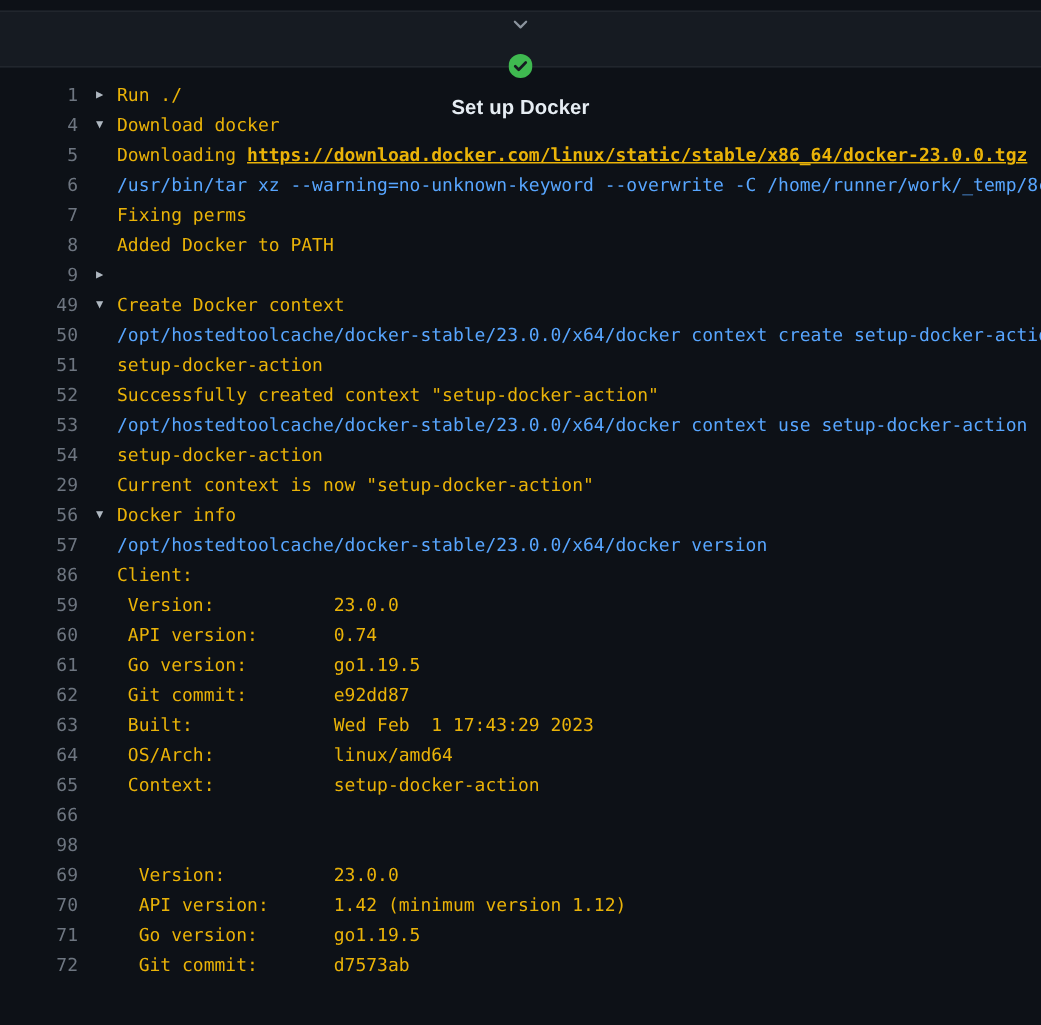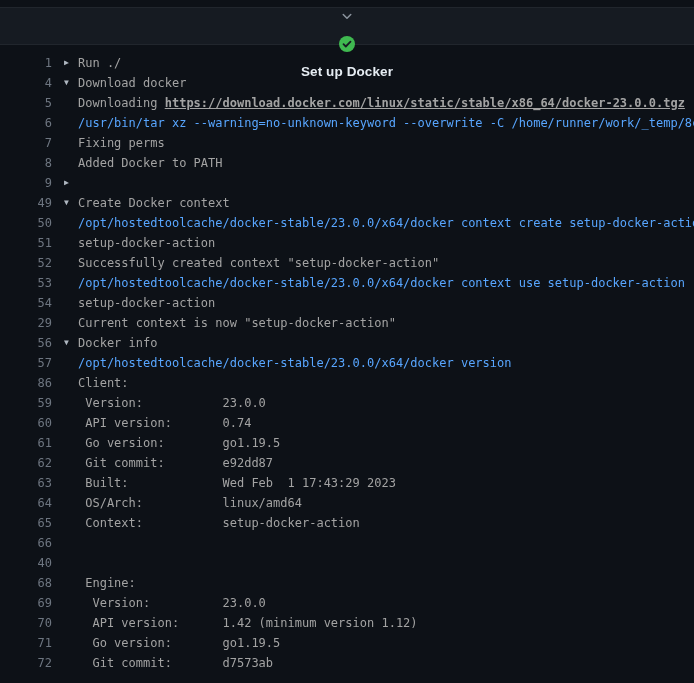--- a/index.html
+++ b/index.html
@@ -65,21 +65,21 @@
     overflow: hidden;
   }
   .arrow {
     flex: none;
     width: 14px;
     color: #afb8c1;
     font-size: 8px;
     line-height: 20px;
     cursor: pointer;
   }
-  .line-text { color: #a3a3a3; }
+  .line-text { color: #eab308; }
   .line-text.command { color: #58a6ff; }
   .log-link { text-decoration: underline; cursor: pointer; font-weight: bold; }
   .group-row { cursor: pointer; }
 </style>
 </head>
 <body>
 
 <div class="step-header">
   <span class="chevron-icon">
     <svg width="12" height="12" viewBox="0 0 16 16" fill="none">
@@ -264,30 +264,23 @@
     </span>
   </div>
     <div class="log-line">
     <span class="line-num">66</span>
     <span class="line-body">
       <span class="arrow"></span>
       <span class="line-text"></span>
     </span>
   </div>
     <div class="log-line">
-    <span class="line-num">40</span>
-    <span class="line-body">
-      <span class="arrow"></span>
-    </span>
-  </div>
-    <div class="log-line">
-    <span class="line-num">68</span>
-    <span class="line-body">
-      <span class="arrow"></span>
-      <span class="line-text"> Engine:</span>
+    <span class="line-num">98</span>
+    <span class="line-body">
+      <span class="arrow"></span>
     </span>
   </div>
     <div class="log-line">
     <span class="line-num">69</span>
     <span class="line-body">
       <span class="arrow"></span>
       <span class="line-text">  Version:          23.0.0</span>
     </span>
   </div>
     <div class="log-line">

